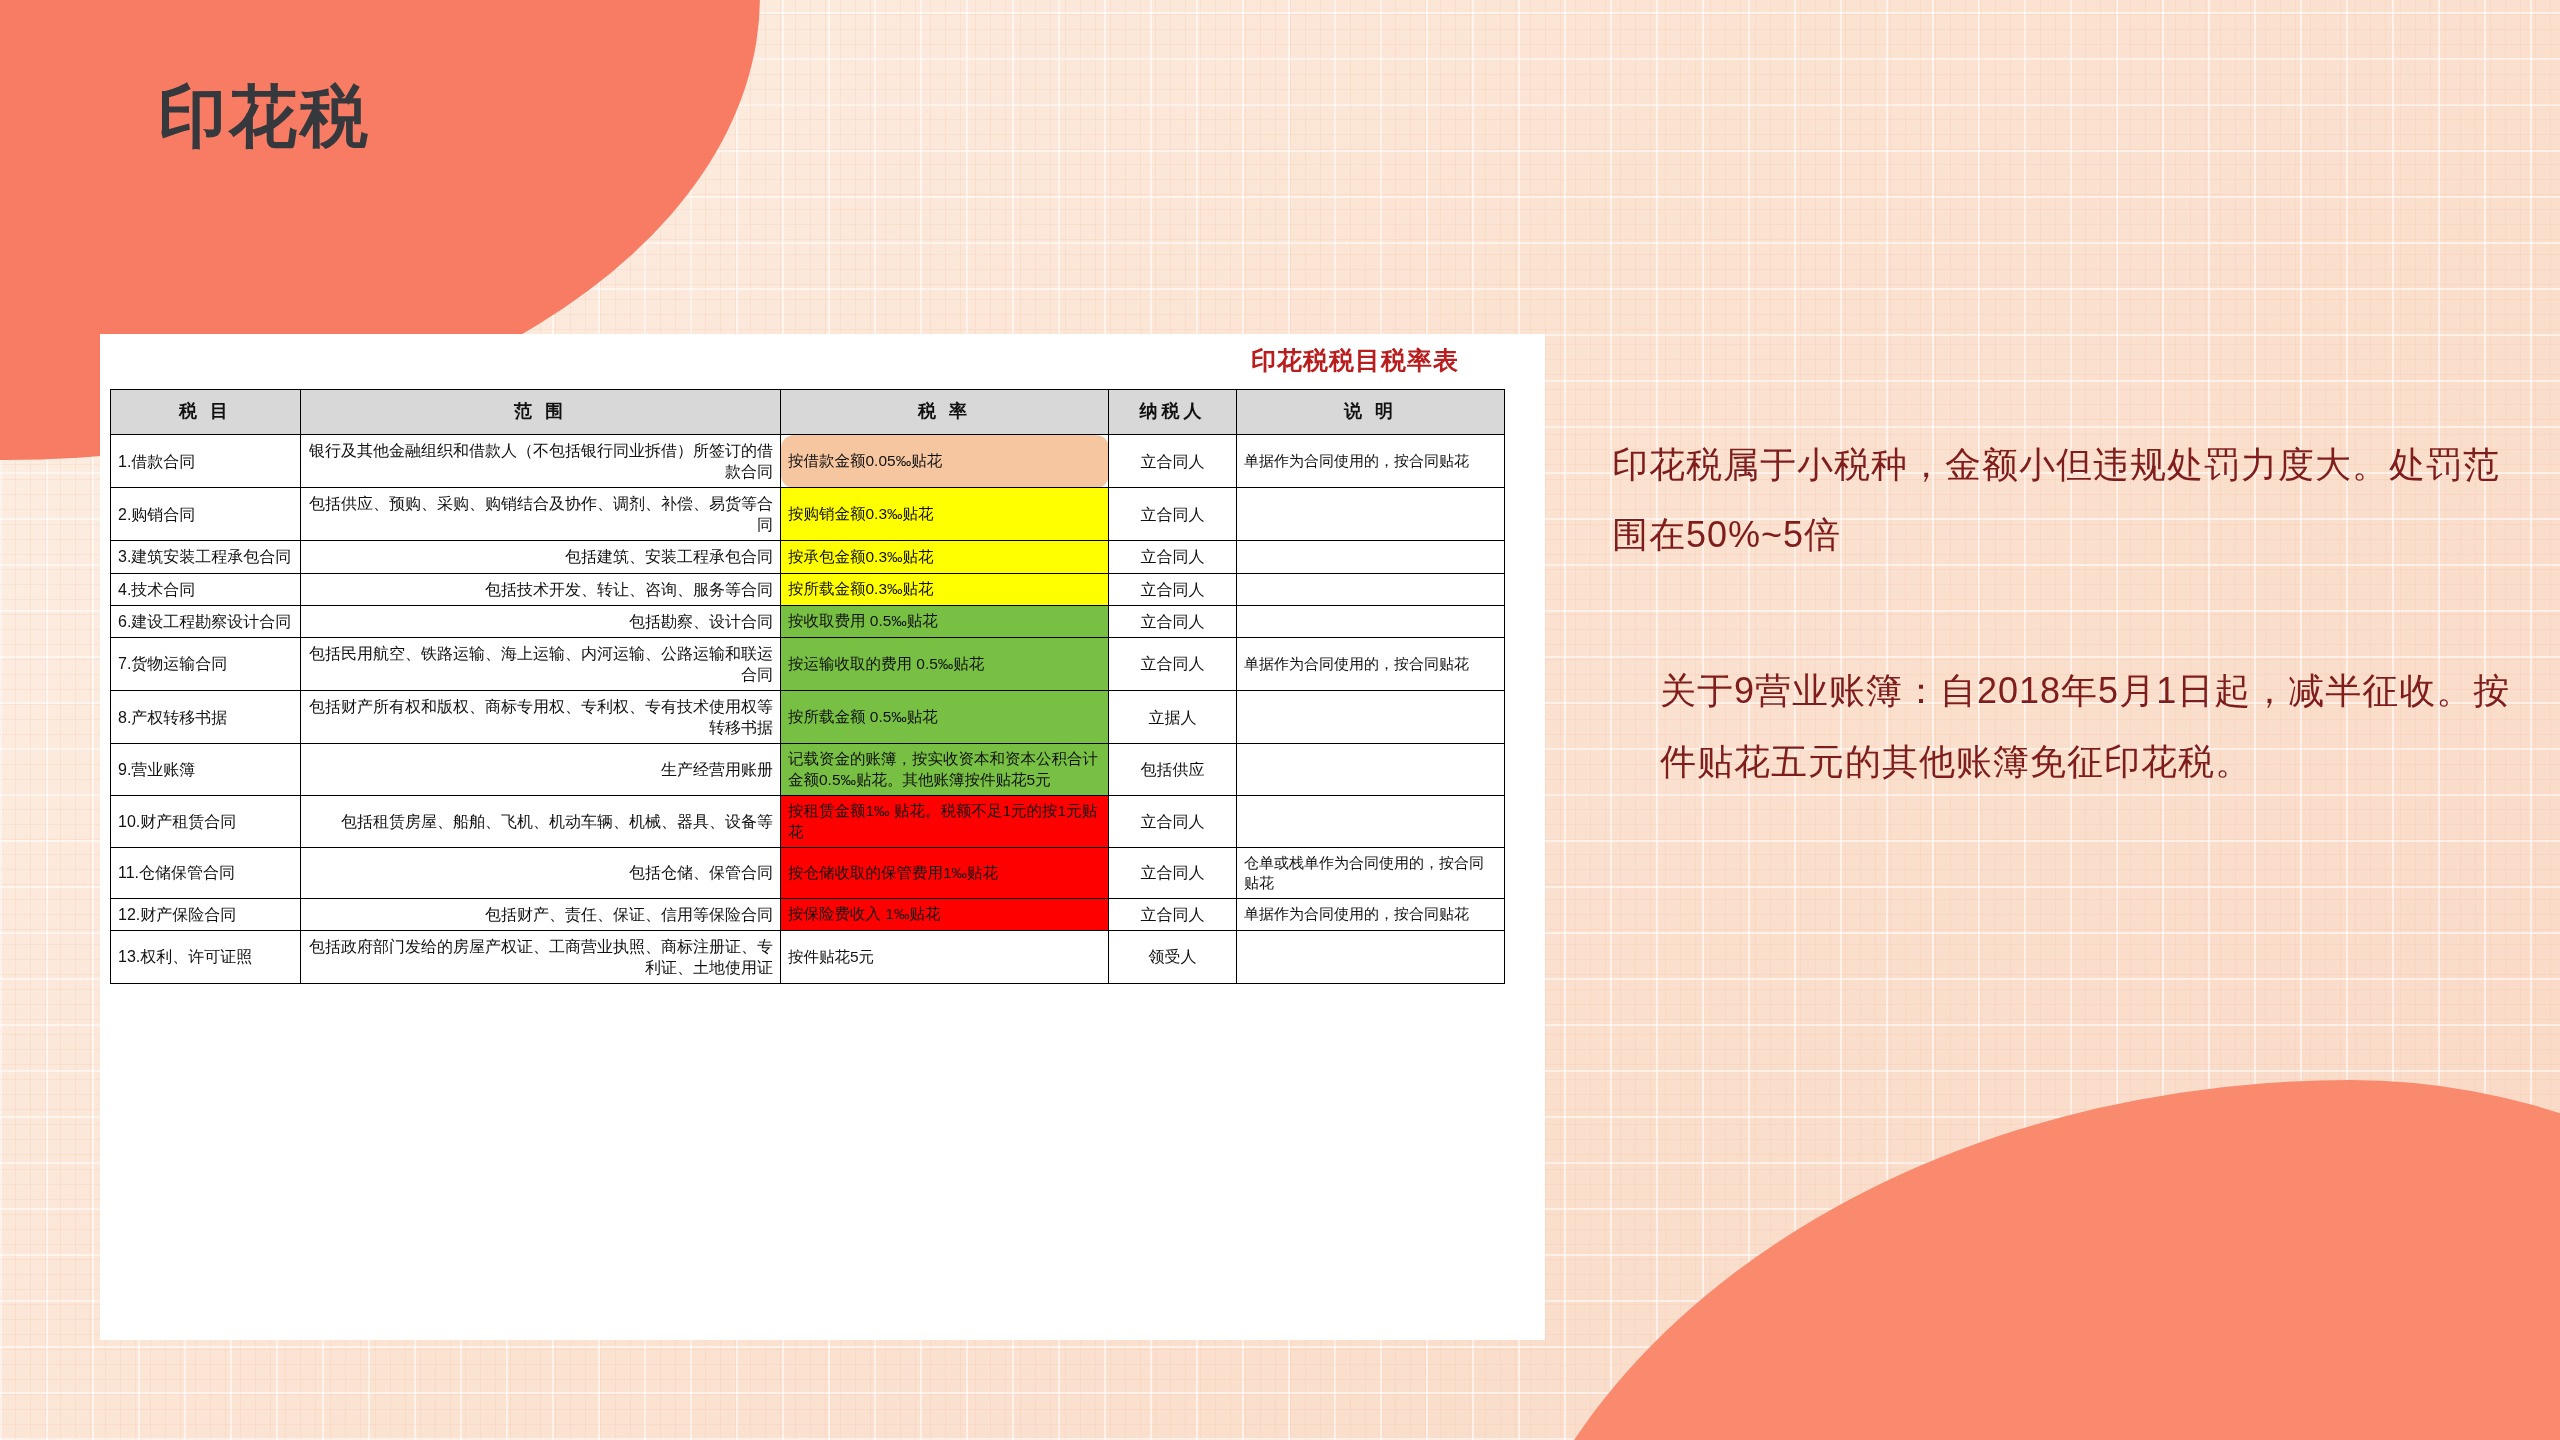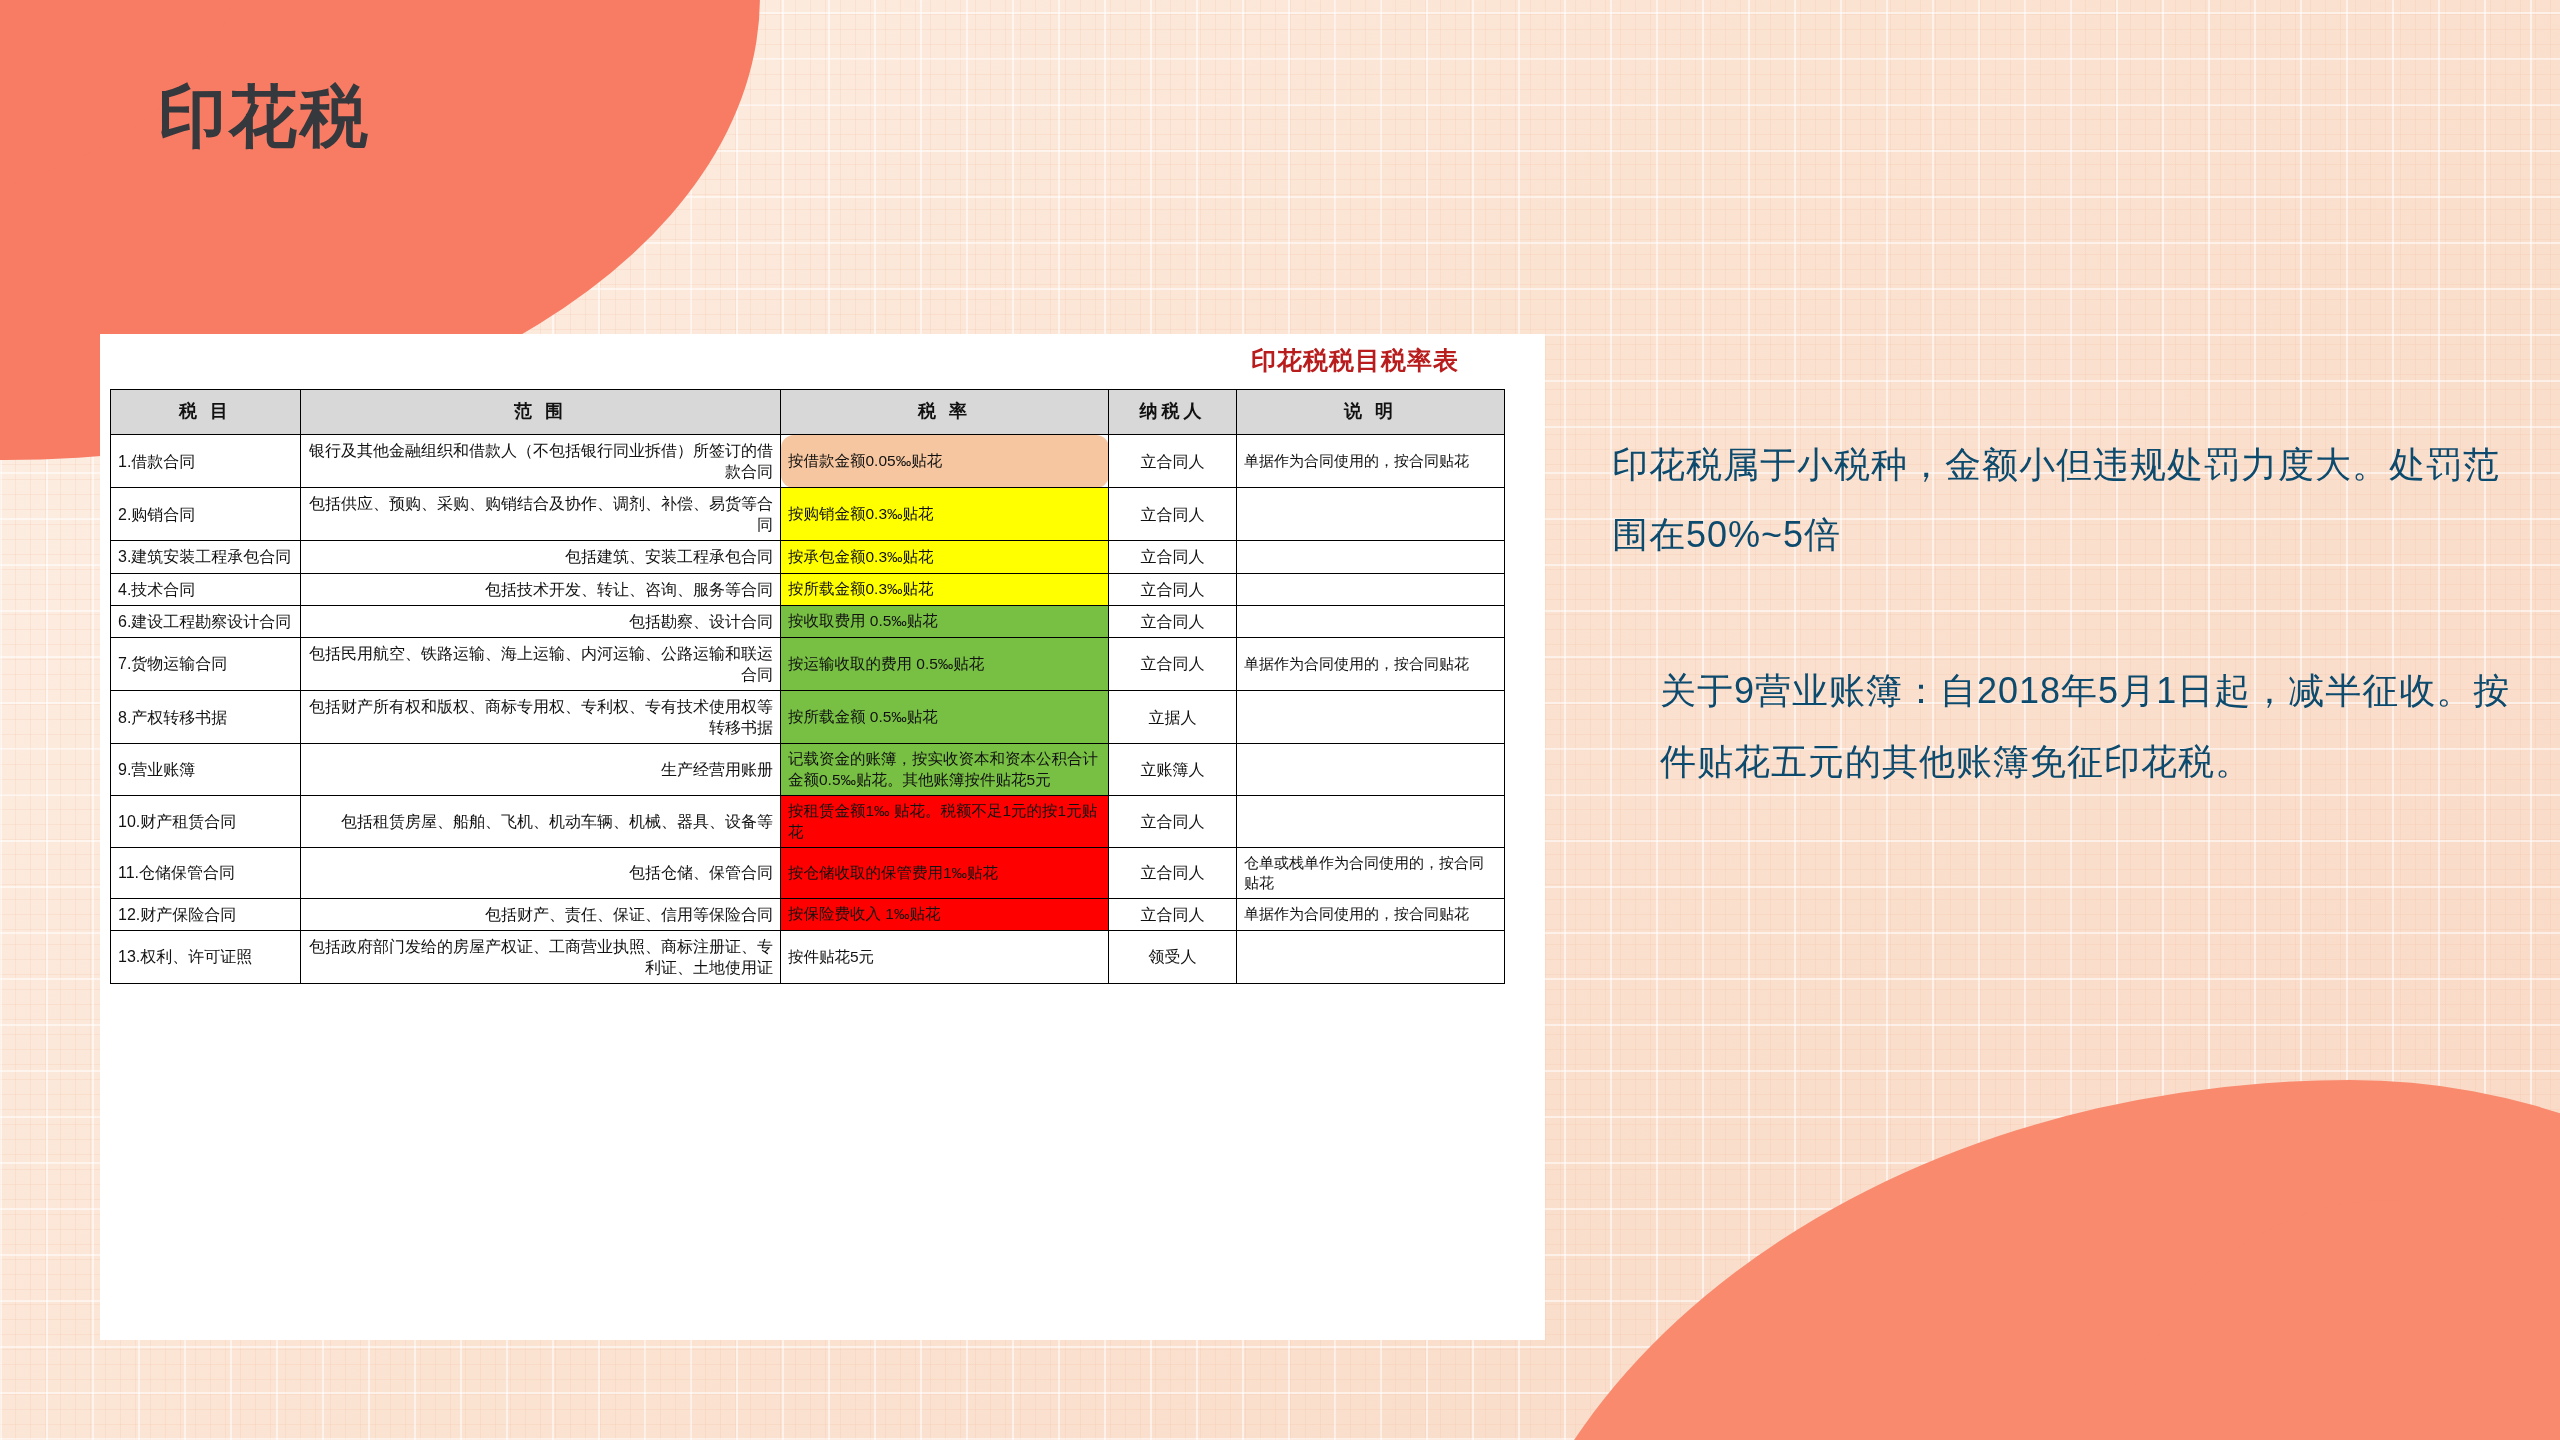--- a/index.html
+++ b/index.html
@@ -162,21 +162,21 @@
   td.fill-green  { background: #78c043; }
   td.fill-red    { background: #fe0000; }
   td.fill-none   { background: #ffffff; }
 
   
   .body-text {
     position: absolute;
     left: 1612px;
     top: 430px;
     width: 900px;
-    color: #0c4a6e;
+    color: #7f1d1d;
     font-size: 36px;
     line-height: 1.95;
     letter-spacing: 1px;
   }
   .body-text p {
     margin: 0 0 86px 0;
   }
   .body-text p:last-child { margin-bottom: 0; padding-left: 48px; }
 </style>
 </head>
@@ -260,21 +260,21 @@
             <td class="item">8.产权转移书据</td>
             <td class="scope">包括财产所有权和版权、商标专用权、专利权、专有技术使用权等转移书据</td>
             <td class="rate fill-green">按所载金额 0.5‰贴花</td>
             <td class="payer">立据人</td>
             <td class="note"></td>
           </tr>
           <tr>
             <td class="item">9.营业账簿</td>
             <td class="scope">生产经营用账册</td>
             <td class="rate fill-green">记载资金的账簿，按实收资本和资本公积合计金额0.5‰贴花。其他账簿按件贴花5元</td>
-            <td class="payer">立账簿人</td>
+            <td class="payer">包括供应</td>
             <td class="note"></td>
           </tr>
           <tr>
             <td class="item">10.财产租赁合同</td>
             <td class="scope">包括租赁房屋、船舶、飞机、机动车辆、机械、器具、设备等</td>
             <td class="rate fill-red">按租赁金额1‰ 贴花。税额不足1元的按1元贴花</td>
             <td class="payer">立合同人</td>
             <td class="note"></td>
           </tr>
           <tr>

